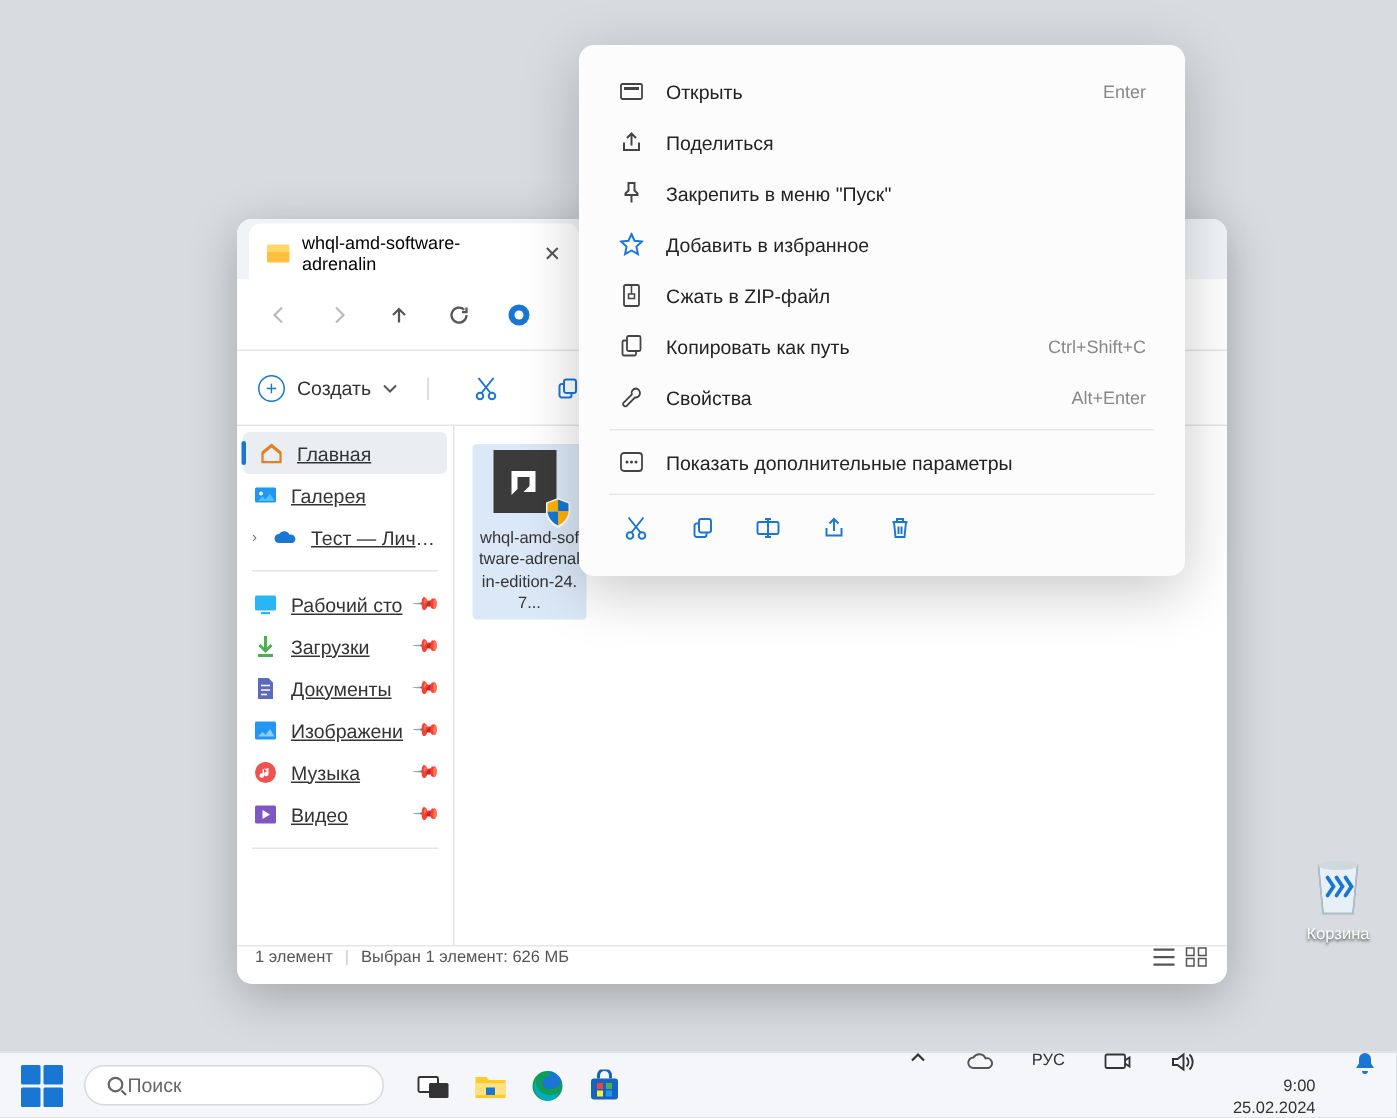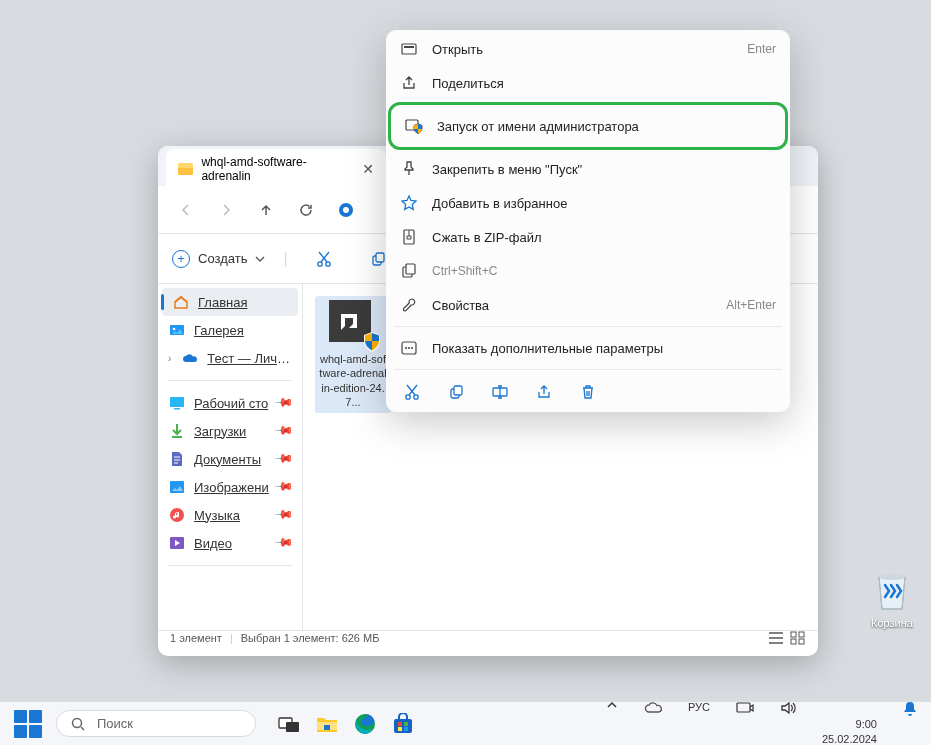--- a/index.html
+++ b/index.html
@@ -29,36 +29,36 @@
 .file-item{width:76px;text-align:center;font-size:11px;color:#333;}
 .file-item.selected{background:#dbe8f7;border-radius:3px;padding:4px;}
 .file-icon{width:48px;height:48px;margin:0 auto 4px;position:relative;}
 .exe-box{width:42px;height:42px;background:#3b3b3b;display:flex;align-items:center;justify-content:center;position:relative;}
 .shield-overlay{position:absolute;right:-4px;bottom:-4px;width:18px;height:20px;}
 .file-name{line-height:1.3;word-break:break-all;}
 .status{height:14px;border-top:1px solid #e5e5e5;display:flex;align-items:center;padding:0 12px;font-size:11px;color:#555;gap:4px;}
 .status-sep{color:#ccc;margin:0 4px;}
 .view-icons{margin-left:auto;display:flex;gap:6px;}
 .vicon{width:16px;height:14px;}
-.ctx-menu{position:absolute;left:386px;top:30px;width:404px;background:#fcfcfc;border-radius:10px;box-shadow:0 10px 40px rgba(0,0,0,.22);padding:2px;font-size:13px;z-index:10;}
+.ctx-menu{position:absolute;left:386px;top:30px;width:404px;background:#fcfcfc;border-radius:10px;box-shadow:0 10px 40px rgba(0,0,0,.22);padding:14px;font-size:13px;z-index:10;}
 .ctx-item{display:flex;align-items:center;gap:14px;padding:8px 12px;border-radius:6px;color:#222;position:relative;}
 .ctx-icon{width:18px;height:18px;display:flex;align-items:center;justify-content:center;color:#444;flex-shrink:0;}
 .ctx-label{flex:1;}
 .ctx-shortcut{color:#888;font-size:12px;}
 .ctx-divider{height:1px;background:#e8e8e8;margin:4px 6px;}
 .ctx-highlight{border:3px solid #2eb24a;border-radius:12px;padding:2px;margin:2px 0;}
 .ctx-highlight .ctx-item{padding:10px 12px;}
 .ctx-actions{display:flex;gap:24px;padding:8px 14px;}
 .ctx-act{width:20px;height:20px;display:flex;align-items:center;justify-content:center;color:#1976d2;}
 .recycle{position:absolute;right:18px;top:565px;text-align:center;font-size:11px;color:#fff;text-shadow:0 1px 2px rgba(0,0,0,.7);}
 .recycle-ico{width:42px;height:48px;margin:0 auto 4px;position:relative;}
 .taskbar{position:absolute;bottom:0;left:0;right:0;height:44px;background:#f4f6f9;border-top:1px solid #dcdfe3;display:flex;align-items:center;padding:0 14px;}
 .start{width:28px;height:28px;display:grid;grid-template:1fr 1fr/1fr 1fr;gap:2px;}
 .start div{background:#1976d2;border-radius:1px;}
-.search{display:flex;align-items:center;gap:12px;background:#fff;border:1px solid #d6dadf;border-radius:18px;padding:5px 14px;width:200px;margin-left:14px;color:#666;font-size:13px;}
+.search{display:flex;align-items:center;gap:0;background:#fff;border:1px solid #d6dadf;border-radius:18px;padding:5px 14px;width:200px;margin-left:14px;color:#666;font-size:13px;}
 .tb-apps{display:flex;gap:8px;margin-left:18px;}
 .tb-app{width:30px;height:30px;display:flex;align-items:center;justify-content:center;border-radius:4px;}
 .tray{margin-left:auto;display:flex;align-items:flex-start;gap:26px;font-size:11px;color:#333;}
 .dt{text-align:right;line-height:1.3;margin-top:16px;}
 svg{display:block;}
 </style>
 </head>
 <body>
 
 <div class="explorer">
@@ -268,35 +268,20 @@
     <span class="ctx-shortcut">Enter</span>
   </div>
   <div class="ctx-item">
     <span class="ctx-icon">
         <svg width="16" height="16" viewBox="0 0 16 16">
           <path d="M3 8v5h10V8M8 2v8M5 5l3-3 3 3" stroke="#444" stroke-width="1.3" fill="none"></path>
         </svg>
       </span>
     <span class="ctx-label">Поделиться</span>
   </div>
-  <div class="ctx-highlight">
-    <div class="ctx-item">
-      <span class="ctx-icon">
-          <svg width="18" height="16" viewBox="0 0 18 16">
-            <rect x="1" y="2" width="12" height="10" rx="1" stroke="#444" fill="none" stroke-width="1.2"></rect>
-            <path d="M13 6l4 1.5v3c0 2-1.7 4-4 5-2.3-1-4-3-4-5v-3z" fill="#fff" stroke="#444" stroke-width="1"></path>
-            <path d="M13 6l4 1.5V11h-4z" fill="#1976d2"></path>
-            <path d="M13 11h4c-.2 1.6-1.7 3.3-4 4.3z" fill="#ffb300"></path>
-            <path d="M13 6l-4 1.5V11h4z" fill="#ffb300"></path>
-            <path d="M13 11H9c.2 1.6 1.7 3.3 4 4.3z" fill="#1976d2"></path>
-          </svg>
-        </span>
-      <span class="ctx-label">Запуск от имени администратора</span>
-    </div>
-  </div>
   <div class="ctx-item">
     <span class="ctx-icon">
         <svg width="14" height="16" viewBox="0 0 14 16">
           <path d="M5 1h4v5l2 2v1H3V8l2-2zM7 9v5" stroke="#444" stroke-width="1.3" fill="none"></path>
         </svg>
       </span>
     <span class="ctx-label">Закрепить в меню "Пуск"</span>
   </div>
   <div class="ctx-item">
     <span class="ctx-icon">
@@ -315,20 +300,21 @@
       </span>
     <span class="ctx-label">Сжать в ZIP-файл</span>
   </div>
   <div class="ctx-item">
     <span class="ctx-icon">
         <svg width="16" height="16" viewBox="0 0 16 16">
           <rect x="2" y="4" width="9" height="10" rx="1" stroke="#444" fill="none" stroke-width="1.2"></rect>
           <rect x="5" y="1" width="9" height="10" rx="1" stroke="#444" fill="#fcfcfc" stroke-width="1.2"></rect>
         </svg>
       </span>
+    <span class="ctx-label">Копировать как путь</span>
     <span class="ctx-shortcut">Ctrl+Shift+C</span>
   </div>
   <div class="ctx-item">
     <span class="ctx-icon">
         <svg width="16" height="16" viewBox="0 0 16 16">
           <path d="M11 2a3 3 0 00-2.8 4L3 11.2a1.5 1.5 0 102.1 2.1L10.3 8A3 3 0 1011 2z" stroke="#444" stroke-width="1.2" fill="none"></path>
         </svg>
       </span>
     <span class="ctx-label">Свойства</span>
     <span class="ctx-shortcut">Alt+Enter</span>

